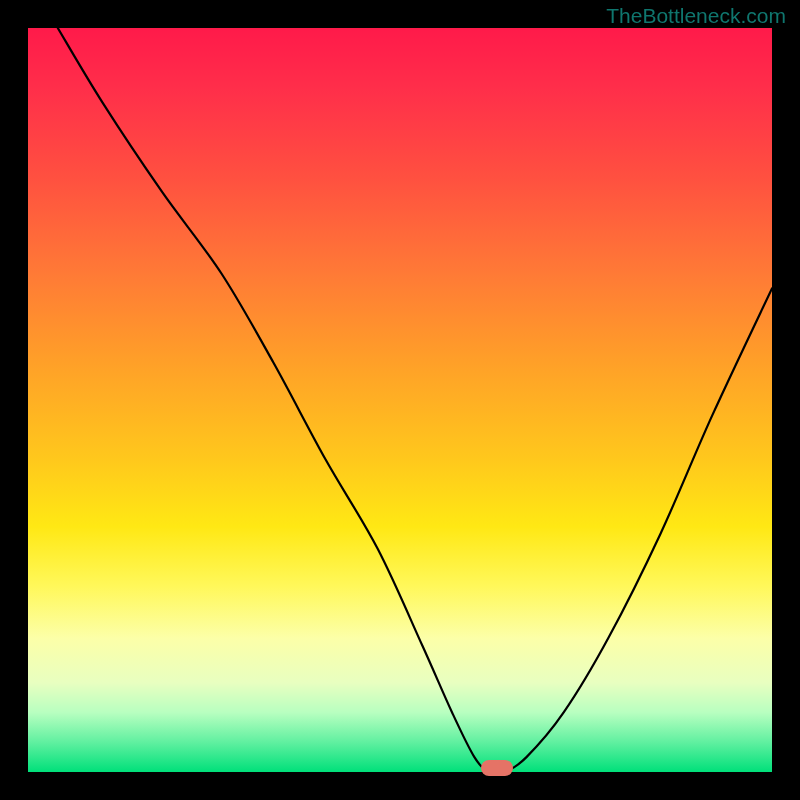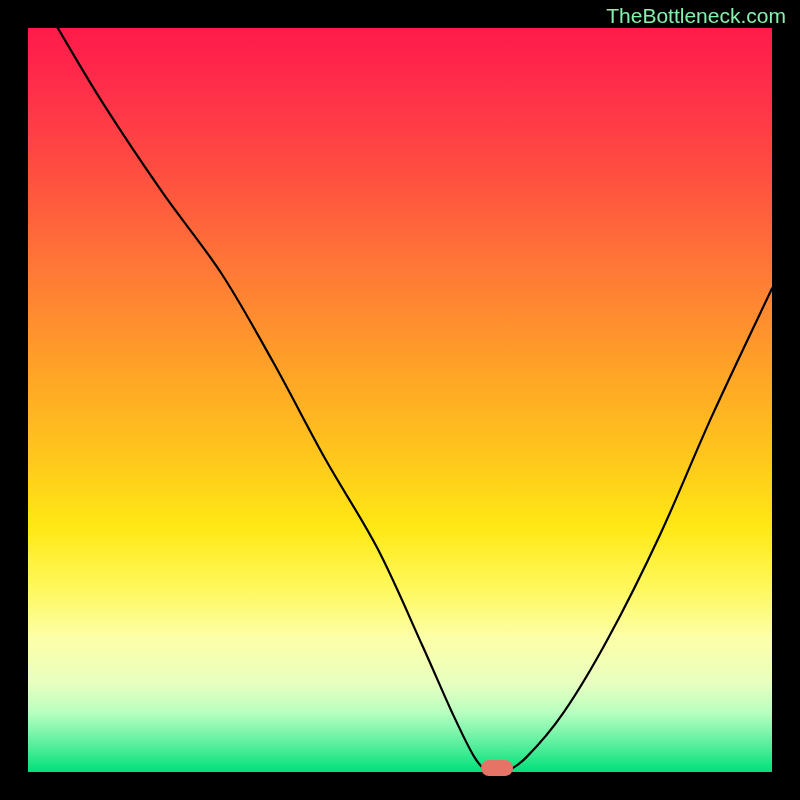--- a/index.html
+++ b/index.html
@@ -7,21 +7,21 @@
     width: 800px;
     height: 800px;
     background: #000;
     position: relative;
     font-family: Arial, sans-serif;
   }
   .watermark {
     position: absolute;
     top: 4px;
     right: 14px;
-    color: #86efac;
+    color: #0f766e;
     font-size: 21px;
     font-weight: 500;
     z-index: 10;
   }
   .plot-area {
     position: absolute;
     left: 28px;
     top: 28px;
     width: 744px;
     height: 744px;

